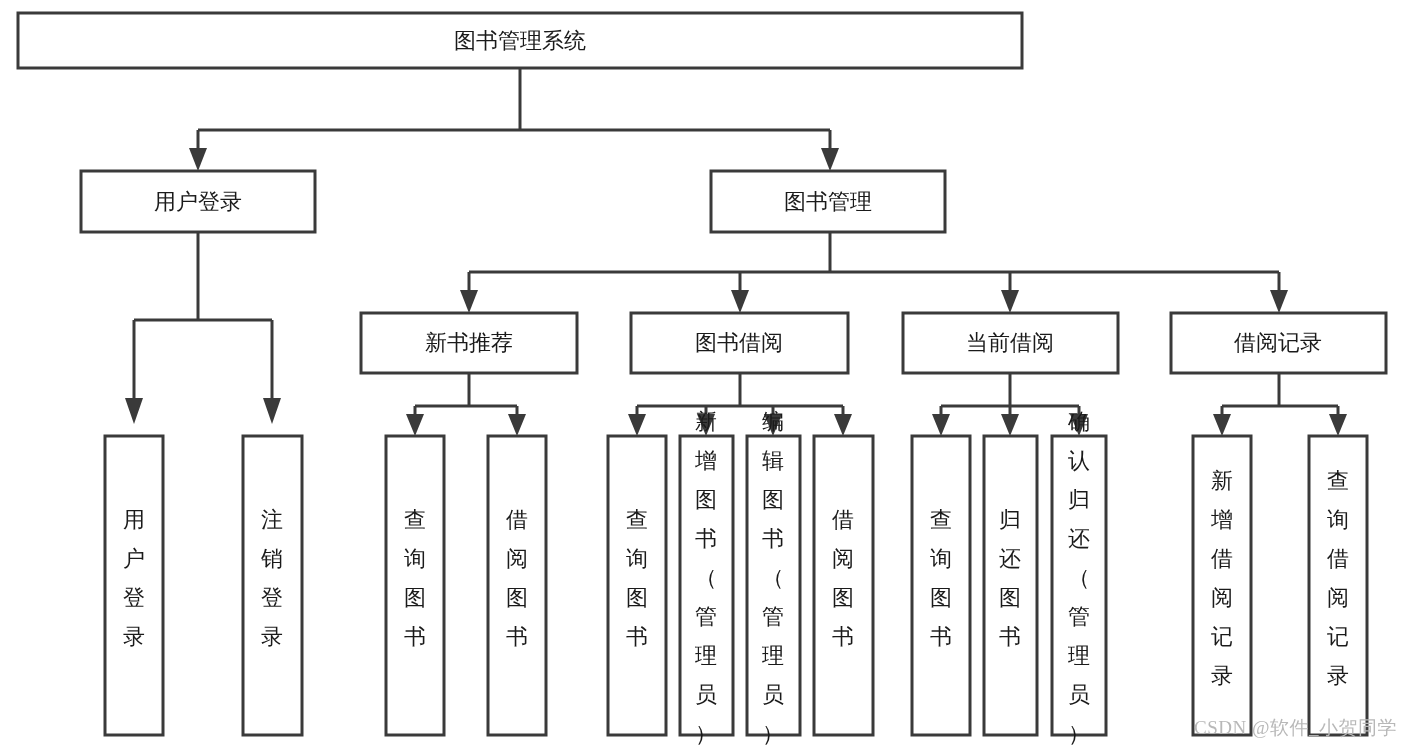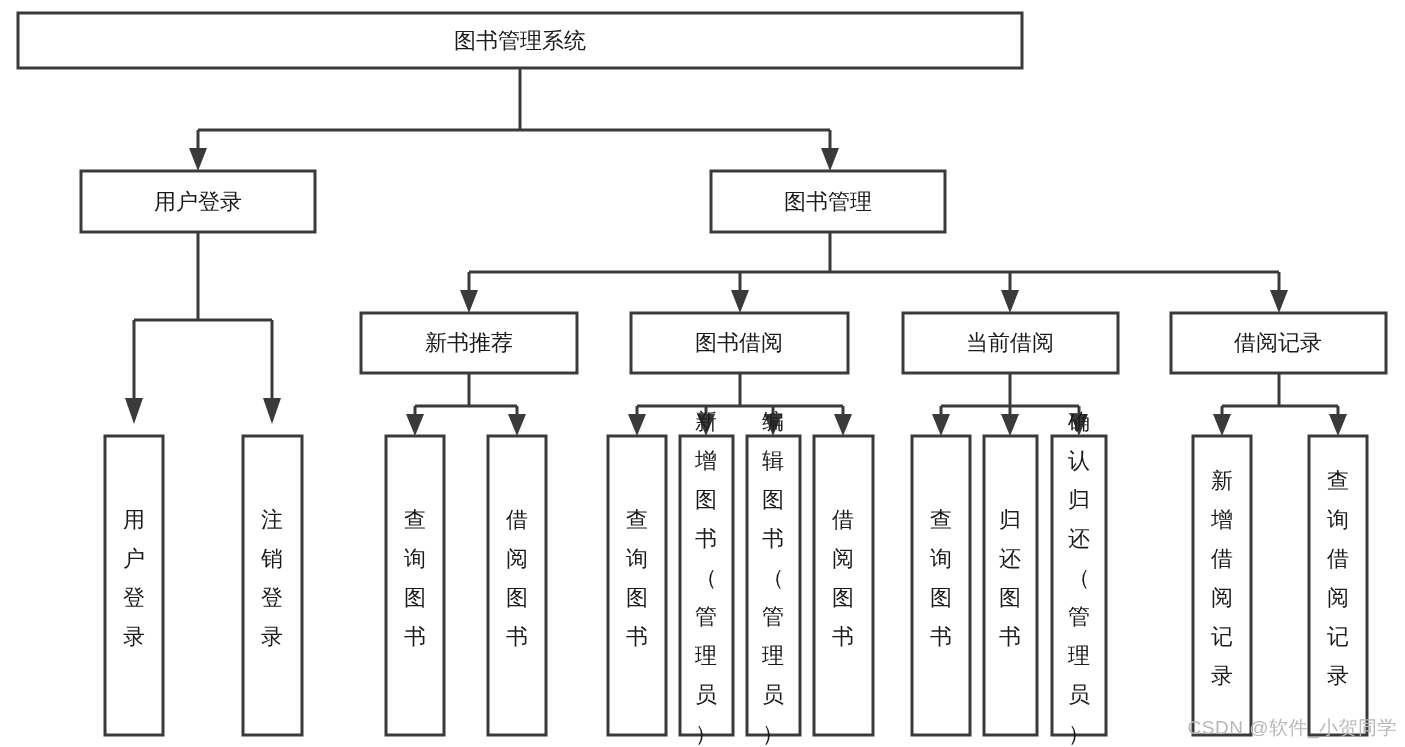--- a/index.html
+++ b/index.html
@@ -45,21 +45,21 @@
     fill: none;
   }
   .arrow-head {
     fill: #3a3a3a;
     stroke: none;
   }
   .watermark-text {
     position: absolute;
     right: 8px;
     bottom: 6px;
-    font-family: Liberation Sans, sans-serif;
+    font-family: Liberation Serif, serif;
     font-size: 19px;
     color: #b8b8b8;
     white-space: nowrap;
     letter-spacing: 0.5px;
     pointer-events: none;
   }
 </style>
 </head>
 <body>
 

